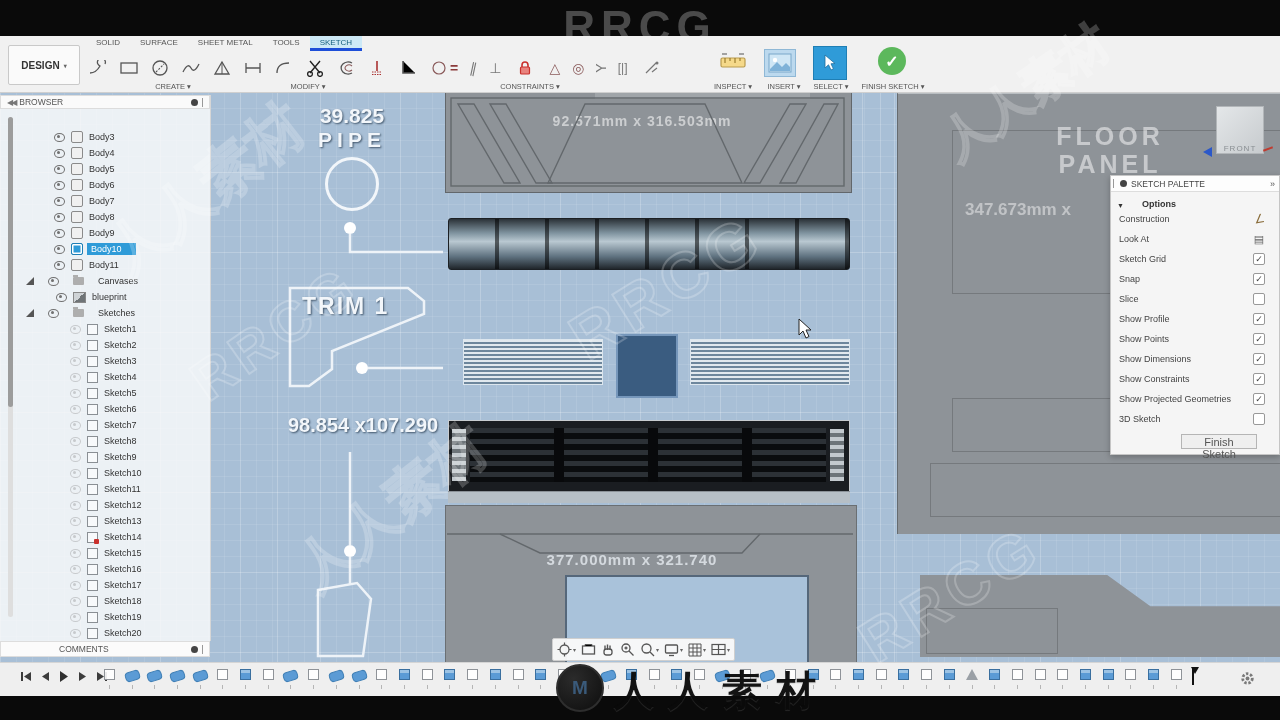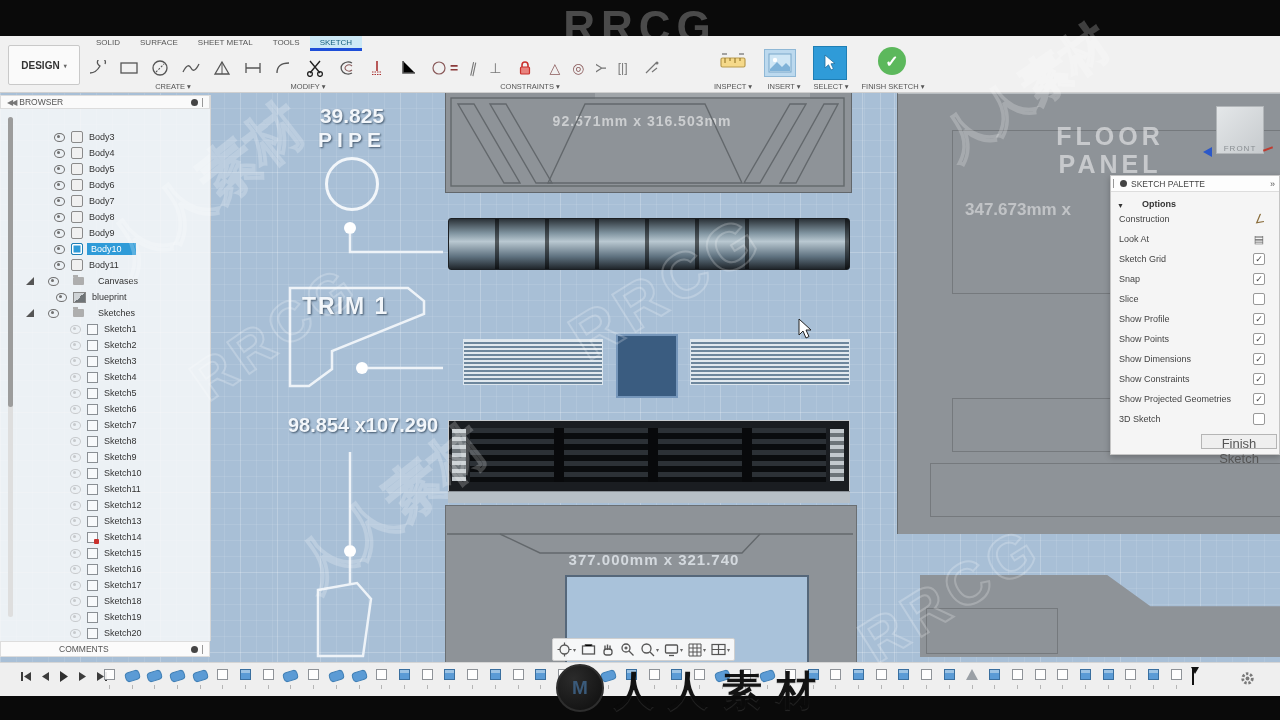--- a/index.html
+++ b/index.html
@@ -41,21 +41,21 @@
       linear-gradient(90deg,rgba(255,255,255,.14) 1px,transparent 1px);
     background-size:16px 16px,16px 16px,80px 80px,80px 80px;}
   .vline{position:absolute;top:92px;height:570px;width:1px;background:rgba(255,255,255,.22);z-index:1;}
 
   .white-note{color:#f2f6fa;font-weight:bold;text-shadow:1px 1px 2px rgba(30,50,70,.75);z-index:2;}
   #pipe-dim{left:302px;top:104px;width:100px;text-align:center;font-size:21px;}
   #pipe-label{left:302px;top:128px;width:100px;text-align:center;font-size:21px;letter-spacing:5px;}
   #pipe-circle{left:325px;top:157px;width:48px;height:48px;border:3px solid #f2f6fa;border-radius:50%;z-index:2;}
   #trim-label{left:302px;top:293px;font-size:23px;letter-spacing:2px;}
   #trim-dim{left:288px;top:414px;font-size:20px;}
-  #panelbottom-dim{left:474px;top:551px;width:360px;text-align:center;font-size:15px;
+  #panelbottom-dim{left:452px;top:551px;width:360px;text-align:center;font-size:15px;
       color:rgba(235,240,245,.75);font-weight:bold;letter-spacing:1px;z-index:2;}
   #floor-l1{left:1040px;top:122px;width:140px;text-align:center;font-size:25px;letter-spacing:4px;color:rgba(255,255,255,.5);font-weight:bold;z-index:2;}
   #floor-l2{left:1040px;top:150px;width:140px;text-align:center;font-size:25px;letter-spacing:4px;color:rgba(255,255,255,.5);font-weight:bold;z-index:2;}
   #floor-dim{left:965px;top:200px;font-size:17px;color:rgba(255,255,255,.45);font-weight:bold;z-index:2;}
   #door-dim{left:452px;top:113px;width:380px;text-align:center;font-size:14px;color:rgba(255,255,255,.55);font-weight:bold;letter-spacing:1px;z-index:2;}
   #door-label{left:460px;top:138px;width:380px;text-align:center;font-size:16px;color:rgba(255,255,255,.5);font-weight:bold;letter-spacing:4px;z-index:2;}
 
   .panel{position:absolute;background:#8e9398;z-index:1;}
   #door{left:445px;top:92px;width:405px;height:100px;border:1px solid #62676b;border-top:none;}
   #door-top{left:595px;top:92px;width:215px;height:7px;background:#a0a5a9;z-index:2;}
@@ -143,22 +143,22 @@
   #pal-header .grip{width:3px;height:9px;border-left:1px solid #999;margin:0 3px 0 2px;}
   #pal-header .dot{width:7px;height:7px;border-radius:50%;background:#444;margin-right:4px;}
   #pal-header .arr{margin-left:auto;margin-right:4px;color:#555;font-size:9px;}
   #pal-options{height:17px;display:flex;align-items:flex-end;font-size:9px;font-weight:bold;color:#333;padding-left:6px;gap:18px;}
   .p-row{height:20px;display:flex;align-items:center;font-size:9px;color:#444;padding:0 14px 0 8px;}
   .p-ctrl{margin-left:auto;width:12px;height:12px;display:flex;align-items:center;justify-content:center;}
   .check-on .p-ctrl,.check-off .p-ctrl{border:1px solid #999;border-radius:2px;background:#fff;box-sizing:border-box;}
   .check-on .p-ctrl::before{content:"✓";font-size:9px;color:#444;}
   .construction .p-ctrl::before{content:"∠";font-size:12px;color:#8a6d3b;transform:rotate(-10deg);}
   .lookat .p-ctrl::before{content:"▤";font-size:11px;color:#666;}
-  #pal-finish{margin:5px 2px 5px auto;display:block;width:76px;height:15px;background:#efefef;border:1px solid #b5b5b5;
-     font-size:13px;color:#555;font-family:inherit;}
+  #pal-finish{margin:5px 22px 5px auto;display:block;width:76px;height:15px;background:#efefef;border:1px solid #b5b5b5;
+     font-size:11px;color:#555;font-family:inherit;}
 
   
   #navbar{left:552px;top:638px;height:21px;background:rgba(250,250,250,.95);border:1px solid #cfcfcf;border-radius:2px;
     display:flex;align-items:center;padding:0 4px;gap:5px;z-index:6;}
   .nav-slot{display:flex;align-items:center;gap:1px;}
   .nav-caret{font-size:6px;color:#666;}
 
   
   #timeline{left:0;top:662px;width:1280px;height:33px;background:#efefef;border-top:1px solid #d5d5d5;z-index:4;}
   #tl-controls{position:absolute;left:20px;top:7px;display:flex;gap:9px;align-items:center;}

